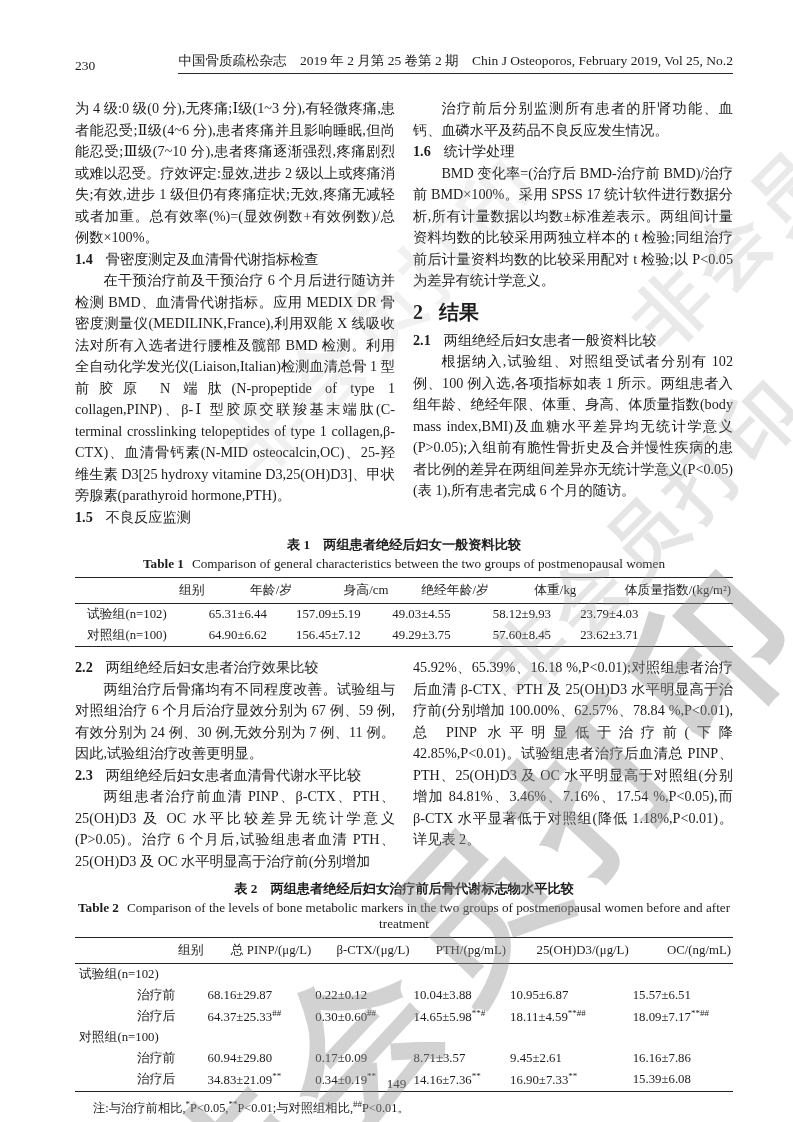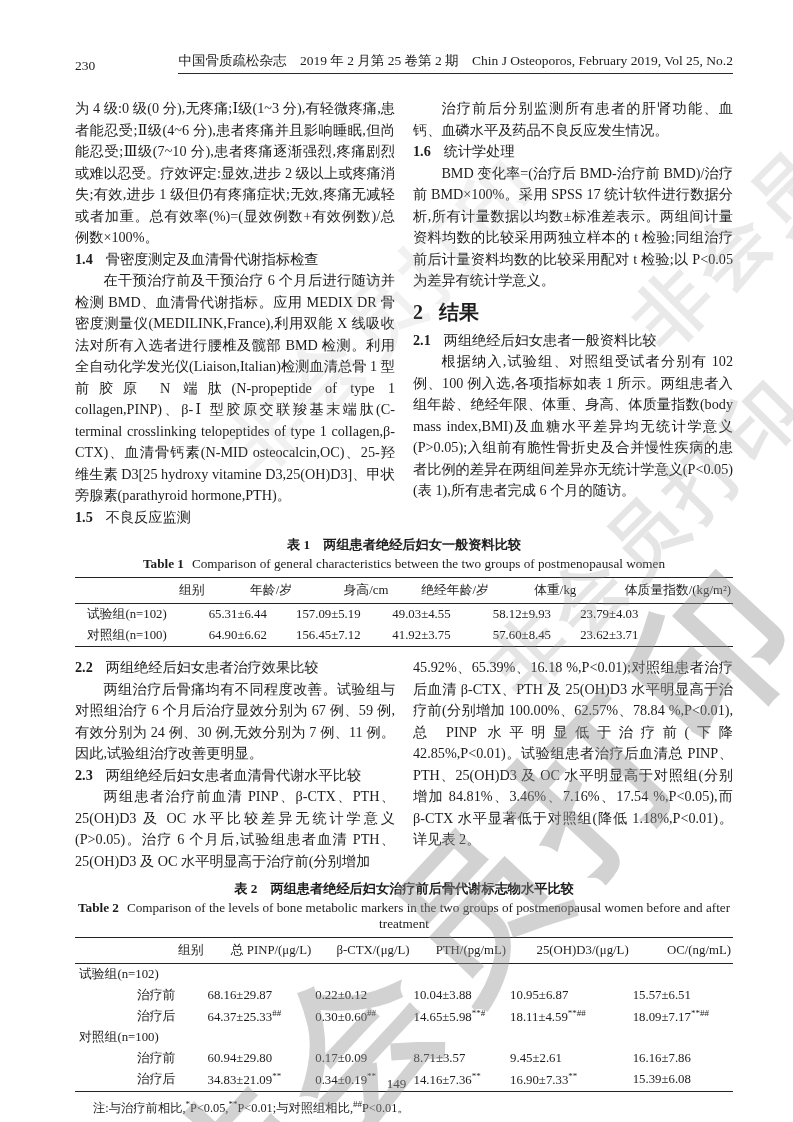--- a/index.html
+++ b/index.html
@@ -101,21 +101,21 @@
               <td>65.31±6.44</td>
               <td>157.09±5.19</td>
               <td>49.03±4.55</td>
               <td>58.12±9.93</td>
               <td>23.79±4.03</td>
             </tr>
             <tr>
               <td class="c-group">对照组(n=100)</td>
               <td>64.90±6.62</td>
               <td>156.45±7.12</td>
-              <td>41.92±3.75</td>
+              <td>49.29±3.75</td>
               <td>57.60±8.45</td>
               <td>23.62±3.71</td>
             </tr>
           </tbody>
       </table>
     </div>
 
     <div class="cols" style="margin-top:10px;">
       <div class="col">
         <h3 class="sec-h">

